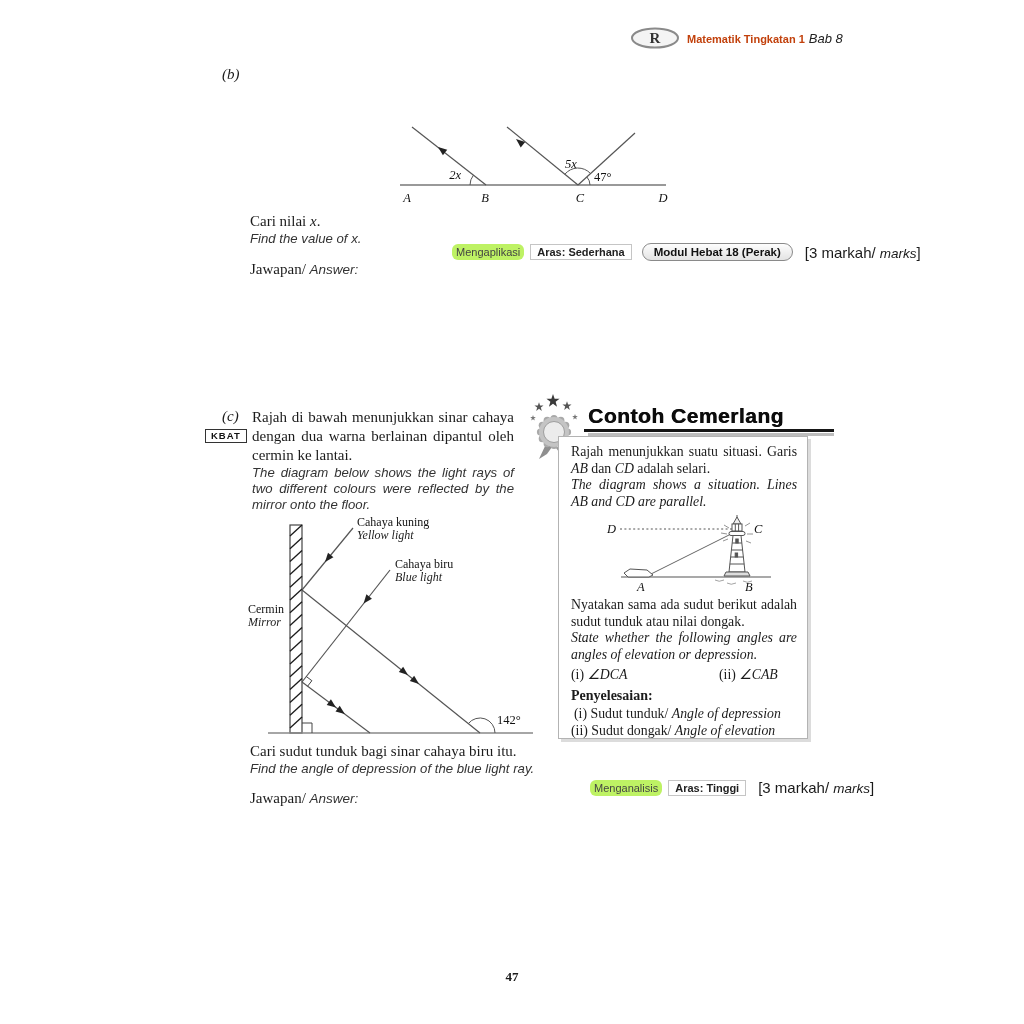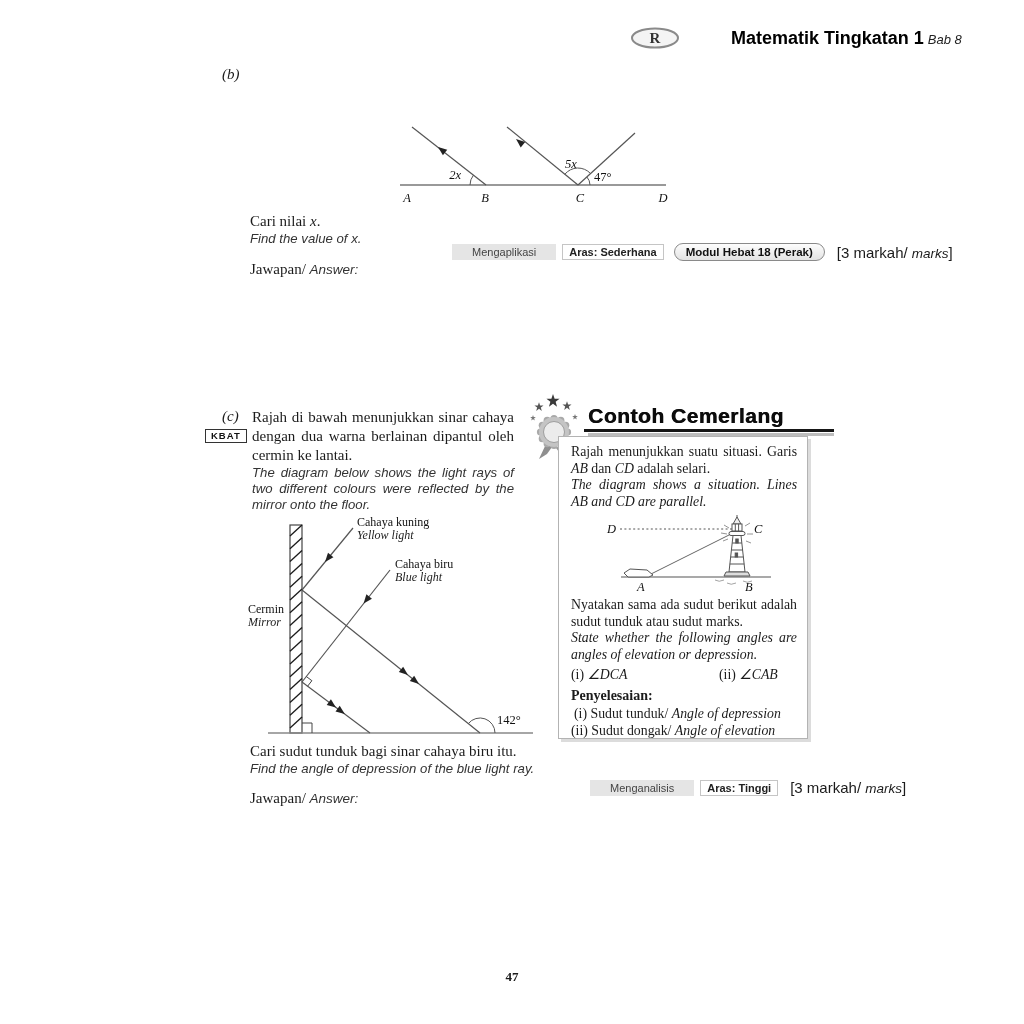--- a/index.html
+++ b/index.html
@@ -1,33 +1,33 @@
 <!DOCTYPE html>
 <html><head>
 <meta charset="utf-8">
 <style>
   html,body{margin:0;padding:0;background:#fff;}
   .page{position:relative;width:1024px;height:1024px;background:#ffffff;overflow:hidden;
         font-family:"Liberation Serif",serif;color:#1b1b1b;}
   .abs{position:absolute;}
   
   .hdr{position:absolute;left:630px;top:27px;display:flex;align-items:center;gap:7px;}
-  .hdr-title{font-family:"Liberation Sans",sans-serif;font-weight:bold;font-size:18px;color:#000000;margin-left:44px;}
+  .hdr-title{font-family:"Liberation Sans",sans-serif;font-weight:bold;font-size:11px;color:#c2410c;}
   .hdr-chap{font-family:"Liberation Sans",sans-serif;font-style:italic;font-weight:normal;font-size:13px;color:#222;}
   
   .qrow{position:absolute;display:flex;gap:8px;}
   .qlabel{font-style:italic;font-size:15px;width:22px;flex:none;}
   .ms{font-size:15px;line-height:19px;margin:0;color:#1b1b1b;}
   .en{font-family:"Liberation Sans",sans-serif;font-style:italic;font-size:13.2px;line-height:16px;margin:0;color:#333;}
   .just{text-align:justify;}
   .kbat{position:absolute;left:205px;top:429px;border:1.3px solid #333;padding:0px 5px 1px 5px;
         font-family:"Liberation Sans",sans-serif;font-weight:bold;font-size:9.5px;letter-spacing:1px;color:#111;background:#fff;}
   
   .badges{position:absolute;display:flex;align-items:center;gap:6px;font-family:"Liberation Sans",sans-serif;}
-  .badge-skill{background:#e5e5e5;color:#444;font-size:11px;padding:2px 20px;}
+  .badge-skill{background:#bef264;color:#444;font-size:11px;padding:2px 4px;border-radius:6px;}
   .badge-level{background:#fff;border:1px solid #c5c5c5;color:#222;font-weight:bold;font-size:11px;padding:1px 6px;}
   .badge-module{background:linear-gradient(#fdfdfd,#e3e3e3);border:1.4px solid #8a8a8a;border-radius:9px;
         font-weight:bold;font-size:11.5px;color:#111;padding:2px 11px;margin-left:4px;}
   .marks{font-size:15px;color:#1b1b1b;margin-left:6px;white-space:nowrap;}
   .marks .it{font-family:"Liberation Sans",sans-serif;font-style:italic;font-size:13.5px;}
   .answer{font-size:15px;}
   .answer .en{display:inline;font-size:13.5px;margin-top:31px;}
   
   .ex-title{position:absolute;left:588px;top:404px;font-family:"Liberation Sans",sans-serif;
         font-weight:800;font-size:21px;letter-spacing:.5px;color:#0c0c0c;text-shadow:.6px 0 #0c0c0c;}
@@ -238,21 +238,21 @@
       </g>
       <g stroke="#999" stroke-width="0.9" fill="none">
         <path d="M118,67 q4,2.5 9,0"></path>
           <path d="M146,68 q4,2.5 9,0"></path>
           <path d="M130,70 q4,2.5 9,0"></path>
       </g>
       <text class="dti" x="40" y="78">A</text>
       <text class="dti" x="148" y="78">B</text>
     </svg>
 
-    <p class="bms just">Nyatakan sama ada sudut berikut adalah sudut tunduk atau sudut marks.</p>
+    <p class="bms just">Nyatakan sama ada sudut berikut adalah sudut tunduk atau nilai dongak.</p>
     <p class="ben just">State whether the following angles are angles of elevation or depression.</p>
     <div class="items">
       <span class="c1"><span>(i) </span><i>∠DCA</i></span>
       <span><span>(ii) </span><i>∠CAB</i></span>
     </div>
     <p class="sol-title">Penyelesaian:</p>
     <p class="sol"><span style="padding-left:3px;">(i) Sudut tunduk/ </span><span class="it">Angle of depression</span></p>
     <p class="sol"><span>(ii) Sudut dongak/ </span><span class="it">Angle of elevation</span></p>
   </div>
 

